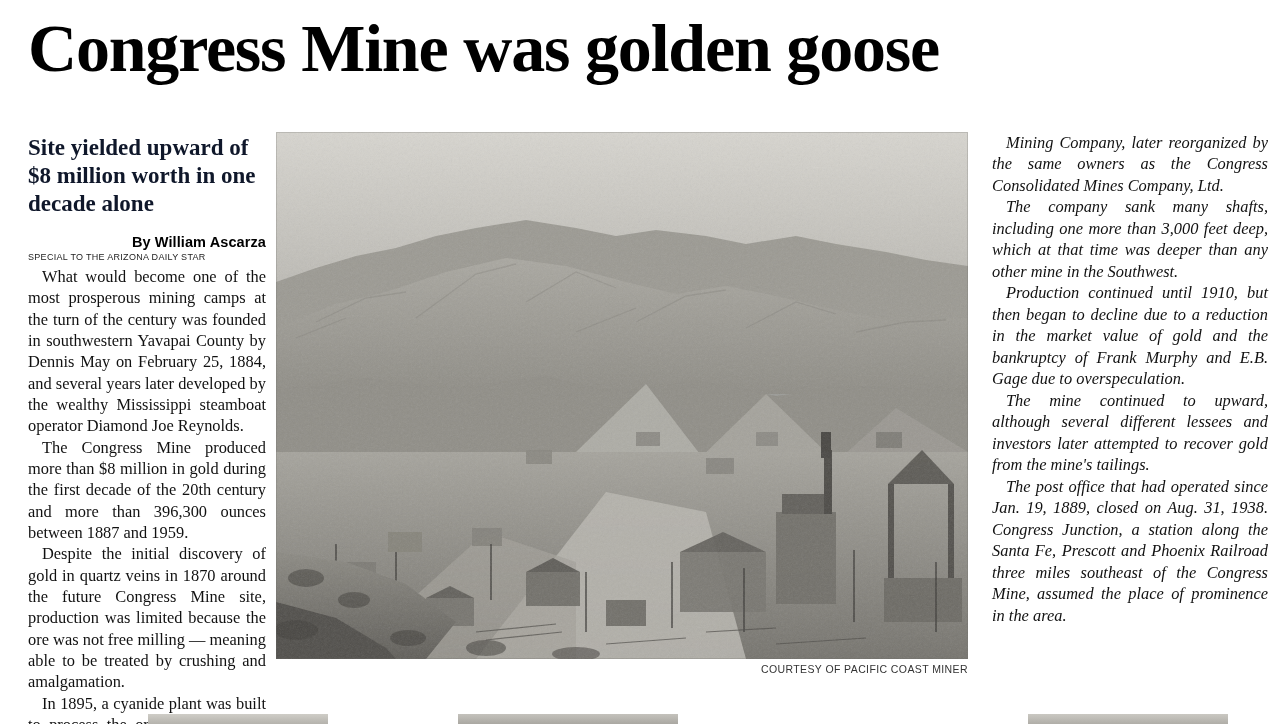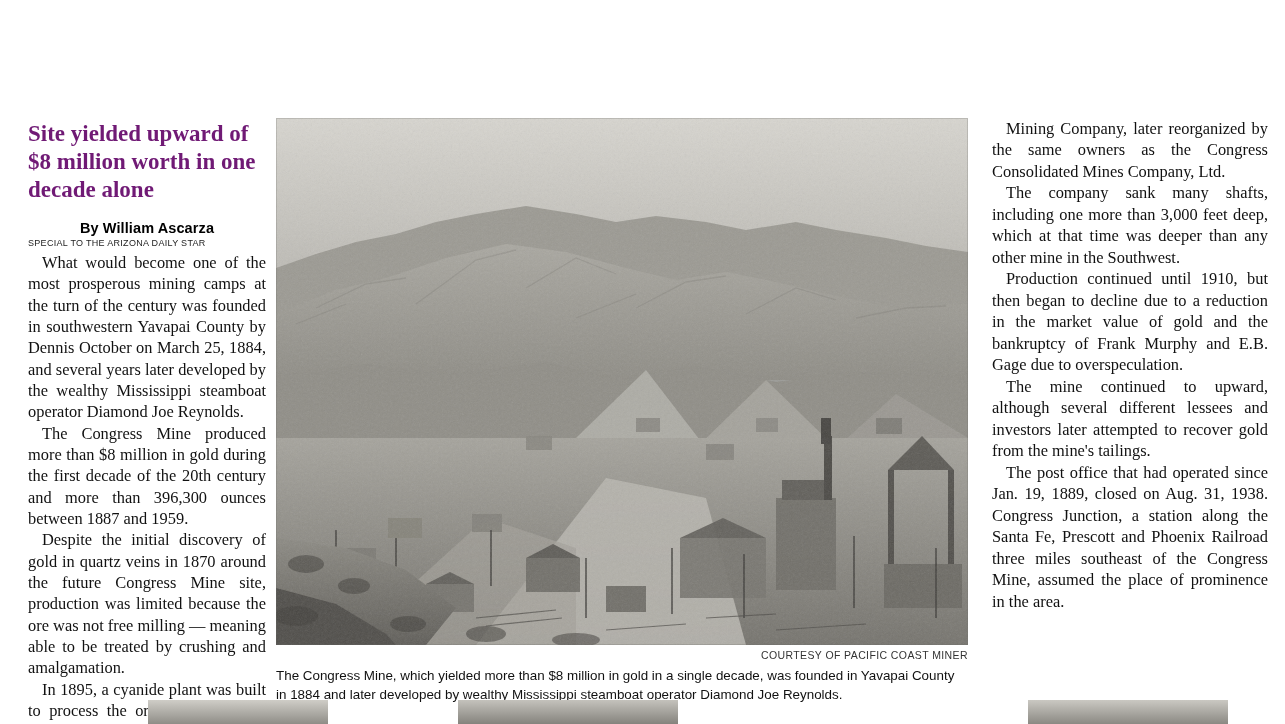--- a/index.html
+++ b/index.html
@@ -60,25 +60,25 @@
     box-sizing: border-box;
   }
 
   
   .deck {
     font-family: "Liberation Serif", serif;
     font-weight: 700;
     font-size: 23px;
     line-height: 1.22;
     margin: 2px 0 16px 0;
-    color: #701a75;
+    color: #0f172a;
   }
 
   .byline {
-    text-align: center;
+    text-align: right;
     font-family: "Liberation Sans", sans-serif;
     font-weight: 700;
     font-size: 14.5px;
     letter-spacing: 0.1px;
     margin: 0 0 2px 0;
     color: #000;
   }
   .byline-sub {
     text-align: left;
     font-family: "Liberation Sans", sans-serif;
@@ -100,20 +100,21 @@
     -webkit-hyphens: auto;
     color: #111;
   }
   .story p.first {
     text-indent: 14px;
   }
 
   .col-right .story p {
     font-size: 16.4px;
     line-height: 1.31;
+    font-style: italic;
   }
 
   
   .photo-wrap {
     position: relative;
     width: 692px;
   }
   .photo {
     position: relative;
     width: 692px;
@@ -154,29 +155,30 @@
     top: 0;
     height: 24px;
     background: #b9b7b1;
   }
 </style>
 </head>
 <body>
 
 <div class="page">
 
+  <h1 class="headline">Congress Mine was golden goose</h1>
 
   <div class="body-grid">
 
     <div class="col-left">
       <div class="deck">Site yielded upward of $8 million worth in one decade alone</div>
       <div class="byline">By William Ascarza</div>
       <div class="byline-sub">SPECIAL TO THE ARIZONA DAILY STAR</div>
       <div class="story">
-        <p class="first">What would become one of the most prosperous mining camps at the turn of the century was founded in southwestern Yavapai County by Dennis October on March 25, 1884, and several years later developed by the wealthy Mississippi steamboat operator Diamond Joe Reynolds.</p>
+        <p class="first">What would become one of the most prosperous mining camps at the turn of the century was founded in southwestern Yavapai County by Dennis May on February 25, 1884, and several years later developed by the wealthy Mississippi steamboat operator Diamond Joe Reynolds.</p>
         <p>The Congress Mine produced more than $8 million in gold during the first decade of the 20th century and more than 396,300 ounces between 1887 and 1959.</p>
         <p>Despite the initial discovery of gold in quartz veins in 1870 around the future Congress Mine site, production was limited because the ore was not free milling — meaning able to be treated by crushing and amalgamation.</p>
         <p>In 1895, a cyanide plant was built to process the ore from the mine and the previously mined tailings.</p>
       </div>
     </div>
 
     <div class="col-center">
       <div class="photo-wrap">
         <div class="photo">
           <svg width="692" height="527" viewBox="0 0 692 527" xmlns="http://www.w3.org/2000/svg" aria-hidden="true">
@@ -303,21 +305,20 @@
               <line x1="500" y1="512" x2="590" y2="506"></line>
             </g>
 
             <rect x="0" y="0" width="692" height="527" filter="url(#grain)" opacity="0.55"></rect>
             <rect x="0" y="0" width="692" height="527" filter="url(#grain2)" opacity="0.28"></rect>
 
             <rect x="0" y="0" width="692" height="527" fill="none" stroke="#6d6b66" stroke-width="2" opacity="0.25"></rect>
           </svg>
         </div>
         <div class="credit">COURTESY OF PACIFIC COAST MINER</div>
-        <div class="caption">The Congress Mine, which yielded more than $8 million in gold in a single decade, was founded in Yavapai County in 1884 and later developed by wealthy Mississippi steamboat operator Diamond Joe Reynolds.</div>
       </div>
     </div>
 
     <div class="col-right">
       <div class="story">
         <p>Mining Company, later reorganized by the same owners as the Congress Consolidated Mines Company, Ltd.</p>
         <p>The company sank many shafts, including one more than 3,000 feet deep, which at that time was deeper than any other mine in the Southwest.</p>
         <p>Production continued until 1910, but then began to decline due to a reduction in the market value of gold and the bankruptcy of Frank Murphy and E.B. Gage due to overspeculation.</p>
         <p>The mine continued to upward, although several different lessees and investors later attempted to recover gold from the mine's tailings.</p>
         <p>The post office that had operated since Jan. 19, 1889, closed on Aug. 31, 1938. Congress Junction, a station along the Santa Fe, Prescott and Phoenix Railroad three miles southeast of the Congress Mine, assumed the place of prominence in the area.</p>

